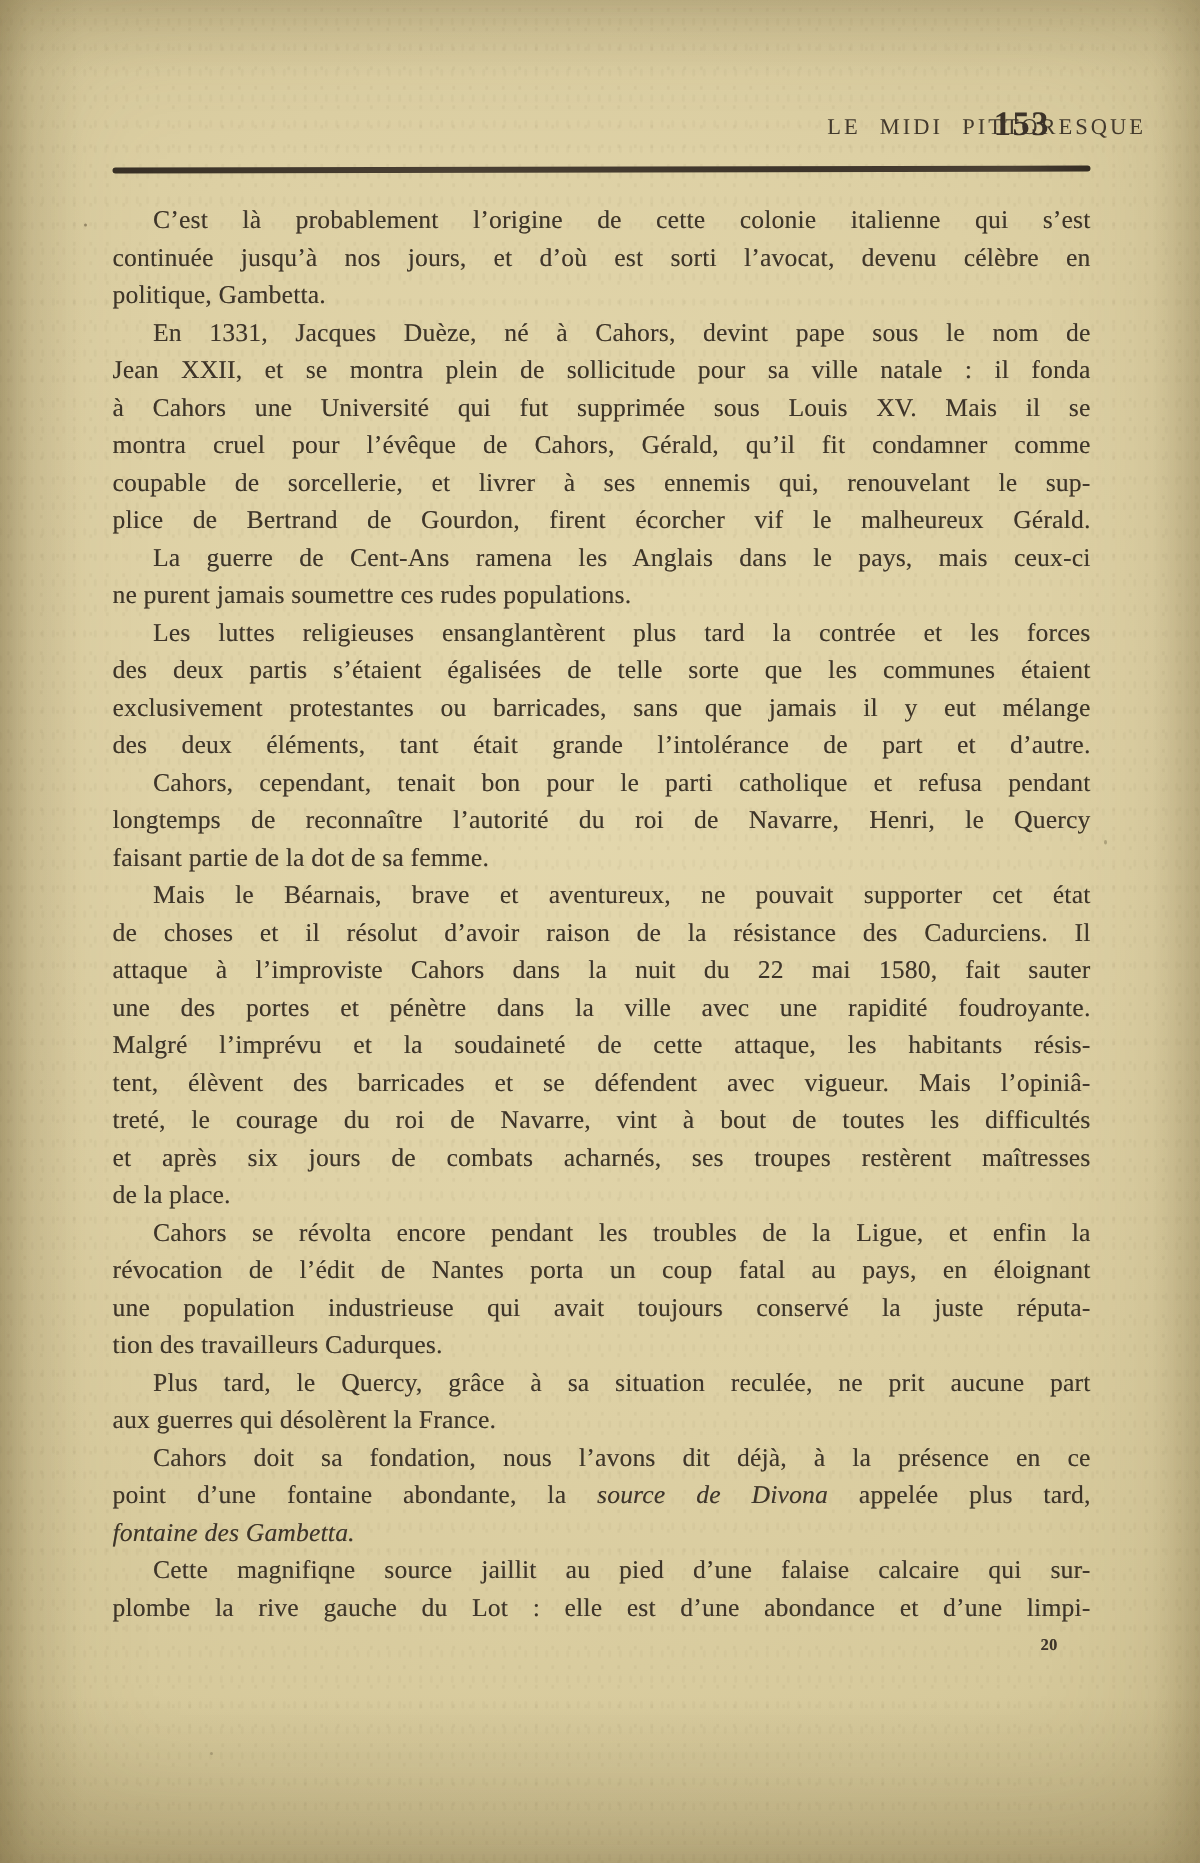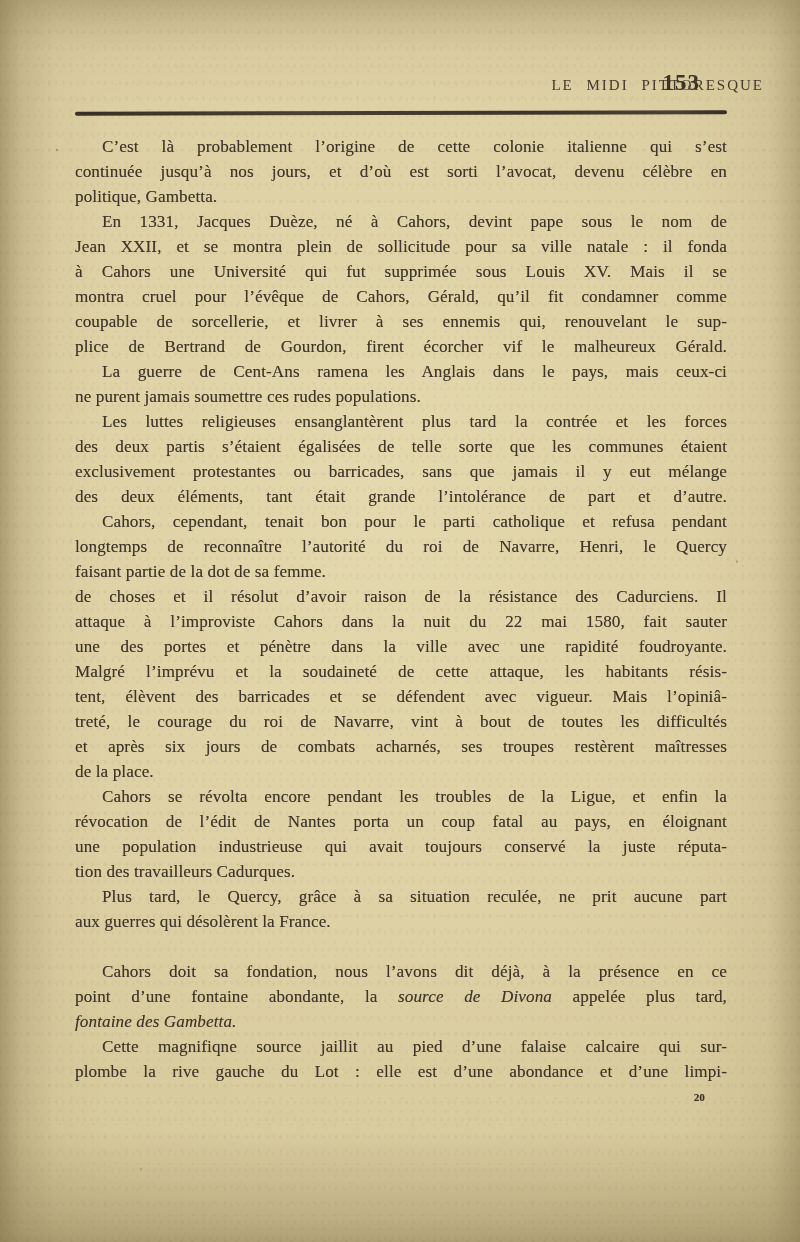--- a/index.html
+++ b/index.html
@@ -78,21 +78,21 @@
     position: absolute;
     left: 75px;
     top: 134px;
     width: 652px;
     font-size: 17px;
     line-height: 25px;
     letter-spacing: 0.15px;
     text-shadow: 0.2px 0.2px 0.35px rgba(58,46,32,0.45);
   }
   .para { margin: 0; }
-  .section-gap { margin-top: 25px; }
+  .section-gap { }
   .line { min-height: 25px; }
   .fill { text-align: justify; text-align-last: justify; }
   .end  { text-align: left; }
   .indent { text-indent: 27px; }
   .italic { font-style: italic; }
   .signature {
     margin-top: 1px;
     text-align: right;
     padding-right: 22px;
     font-size: 11px;
@@ -143,20 +143,21 @@
         <div class="line fill">des deux partis s’étaient égalisées de telle sorte que les communes étaient</div>
         <div class="line fill">exclusivement protestantes ou barricades, sans que jamais il y eut mélange</div>
         <div class="line fill">des deux éléments, tant était grande l’intolérance de part et d’autre.</div>
       </div>
       <div class="para">
         <div class="line indent fill">Cahors, cependant, tenait bon pour le parti catholique et refusa pendant</div>
         <div class="line fill">longtemps de reconnaître l’autorité du roi de Navarre, Henri, le Quercy</div>
         <div class="line end">faisant partie de la dot de sa femme.</div>
       </div>
       <div class="para">
+        <div class="line indent fill">Mais le Béarnais, brave et aventureux, ne pouvait supporter cet état</div>
         <div class="line fill">de choses et il résolut d’avoir raison de la résistance des Cadurciens. Il</div>
         <div class="line fill">attaque à l’improviste Cahors dans la nuit du 22 mai 1580, fait sauter</div>
         <div class="line fill">une des portes et pénètre dans la ville avec une rapidité foudroyante.</div>
         <div class="line fill">Malgré l’imprévu et la soudaineté de cette attaque, les habitants résis-</div>
         <div class="line fill">tent, élèvent des barricades et se défendent avec vigueur. Mais l’opiniâ-</div>
         <div class="line fill">treté, le courage du roi de Navarre, vint à bout de toutes les difficultés</div>
         <div class="line fill">et après six jours de combats acharnés, ses troupes restèrent maîtresses</div>
         <div class="line end">de la place.</div>
       </div>
       <div class="para">

